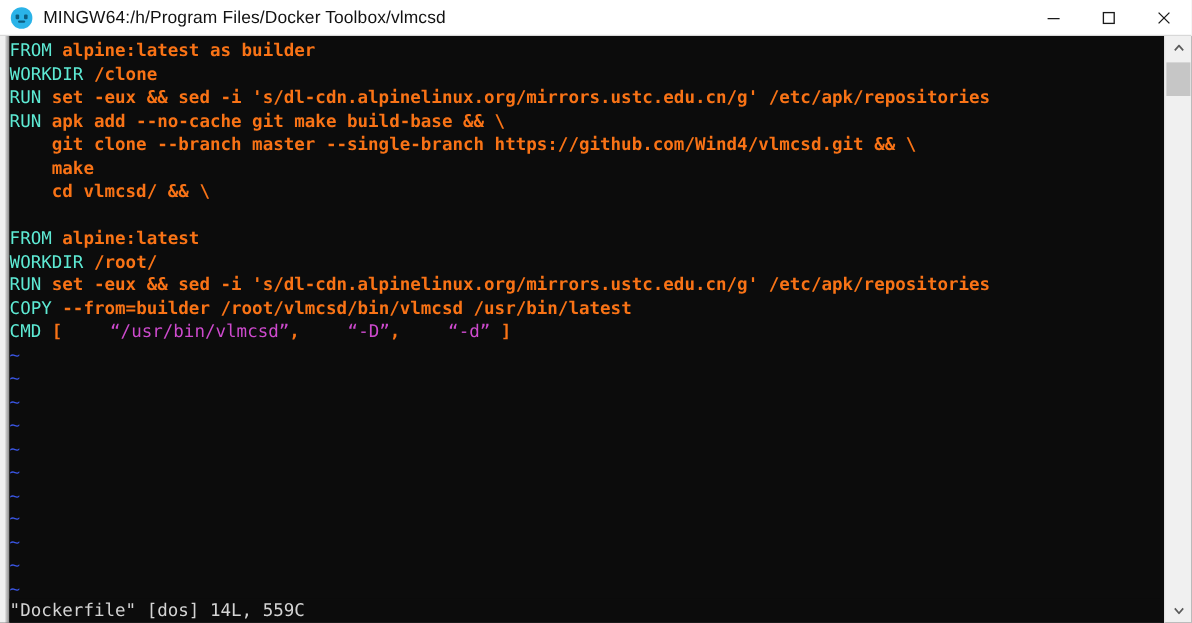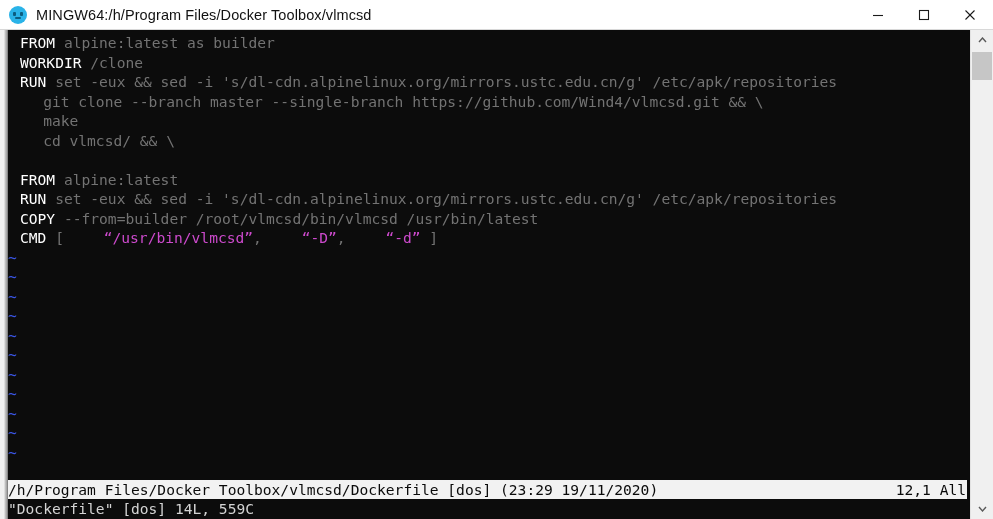--- a/index.html
+++ b/index.html
@@ -124,22 +124,22 @@
   }
   .line {
     height: 19.5px;
     line-height: 19.5px;
     font-family: "DejaVu Sans Mono", monospace;
     font-size: 14.6px;
     white-space: pre;
     color: #cfcfcf;
     letter-spacing: 0px;
   }
-  .kw   { color: #ffffff; padding-left: 12px; }
-  .txt  { color: #737373; }
+  .kw   { color: #5eead4; }
+  .txt  { color: #f97316; font-weight: bold; }
   .str  { color: #cd4acd; margin-left: 31px; }
   .tilde { color: #3b57e8; }
 
   
   .statusline {
     position: absolute;
     left: 8px;
     top: 450px;
     width: 962px;
     height: 19px;
@@ -245,44 +245,42 @@
     </div>
   </div>
 
   <div class="term-outer">
     <div class="term-leftmargin"></div>
     <div class="term-screen">
       <div class="buffer" id="buffer">
           <div class="line"><span class="kw">FROM</span><span class="txt"> alpine:latest as builder</span></div>
           <div class="line"><span class="kw">WORKDIR</span><span class="txt"> /clone</span></div>
           <div class="line"><span class="kw">RUN</span><span class="txt"> set -eux &amp;&amp; sed -i 's/dl-cdn.alpinelinux.org/mirrors.ustc.edu.cn/g' /etc/apk/repositories</span></div>
+          <div class="line"><span class="kw">RUN</span><span class="txt"> apk add --no-cache git make build-base &amp;&amp; \</span></div>
           <div class="line"><span class="txt">    git clone --branch master --single-branch https://github.com/Wind4/vlmcsd.git &amp;&amp; \</span></div>
           <div class="line"><span class="txt">    make</span></div>
           <div class="line"><span class="txt">    cd vlmcsd/ &amp;&amp; \</span></div>
           <div class="line">&nbsp;</div>
           <div class="line"><span class="kw">FROM</span><span class="txt"> alpine:latest</span></div>
+          <div class="line"><span class="kw">WORKDIR</span><span class="txt"> /root/</span></div>
           <div class="line"><span class="kw">RUN</span><span class="txt"> set -eux &amp;&amp; sed -i 's/dl-cdn.alpinelinux.org/mirrors.ustc.edu.cn/g' /etc/apk/repositories</span></div>
           <div class="line"><span class="kw">COPY</span><span class="txt"> --from=builder /root/vlmcsd/bin/vlmcsd /usr/bin/latest</span></div>
           <div class="line"><span class="kw">CMD</span><span class="txt"> [ </span><span class="str">“/usr/bin/vlmcsd”</span><span class="txt">, </span><span class="str">“-D”</span><span class="txt">, </span><span class="str">“-d”</span><span class="txt"> ]</span></div>
           <div class="line"><span class="tilde">~</span></div>
           <div class="line"><span class="tilde">~</span></div>
           <div class="line"><span class="tilde">~</span></div>
           <div class="line"><span class="tilde">~</span></div>
           <div class="line"><span class="tilde">~</span></div>
           <div class="line"><span class="tilde">~</span></div>
           <div class="line"><span class="tilde">~</span></div>
           <div class="line"><span class="tilde">~</span></div>
           <div class="line"><span class="tilde">~</span></div>
           <div class="line"><span class="tilde">~</span></div>
           <div class="line"><span class="tilde">~</span></div>
         </div>
-    </div>
-    <div class="statusline">
-      <span class="left">/h/Program Files/Docker Toolbox/vlmcsd/Dockerfile [dos] (23:29 19/11/2020)</span>
-      <span class="right">12,1 All</span>
     </div>
     <div class="cmdline">"Dockerfile" [dos] 14L, 559C</div>
   </div>
 
   <div class="right-edge"></div>
 
   <div class="scrollbar">
     <div class="sb-arrow up">
       <svg width="9" height="6" viewBox="0 0 9 6">
         <polyline points="1,5 4.5,1 8,5" fill="none" stroke="#5a5a5a" stroke-width="1.4"></polyline>

